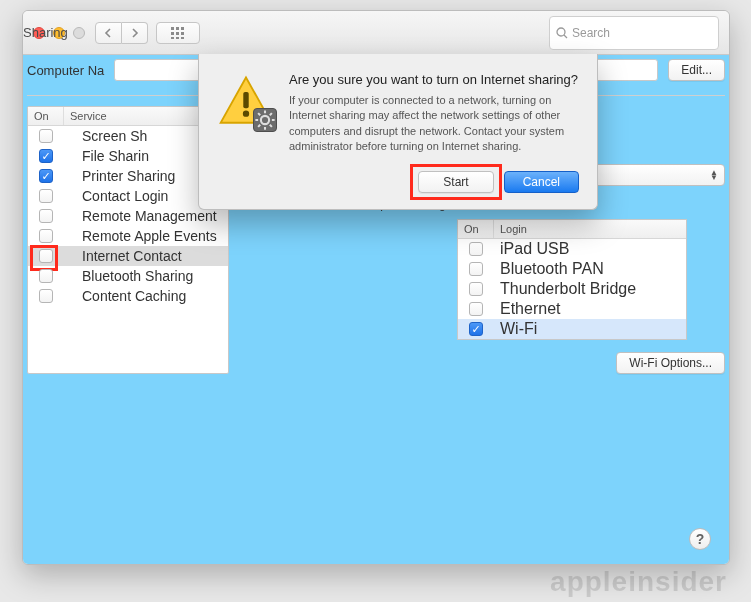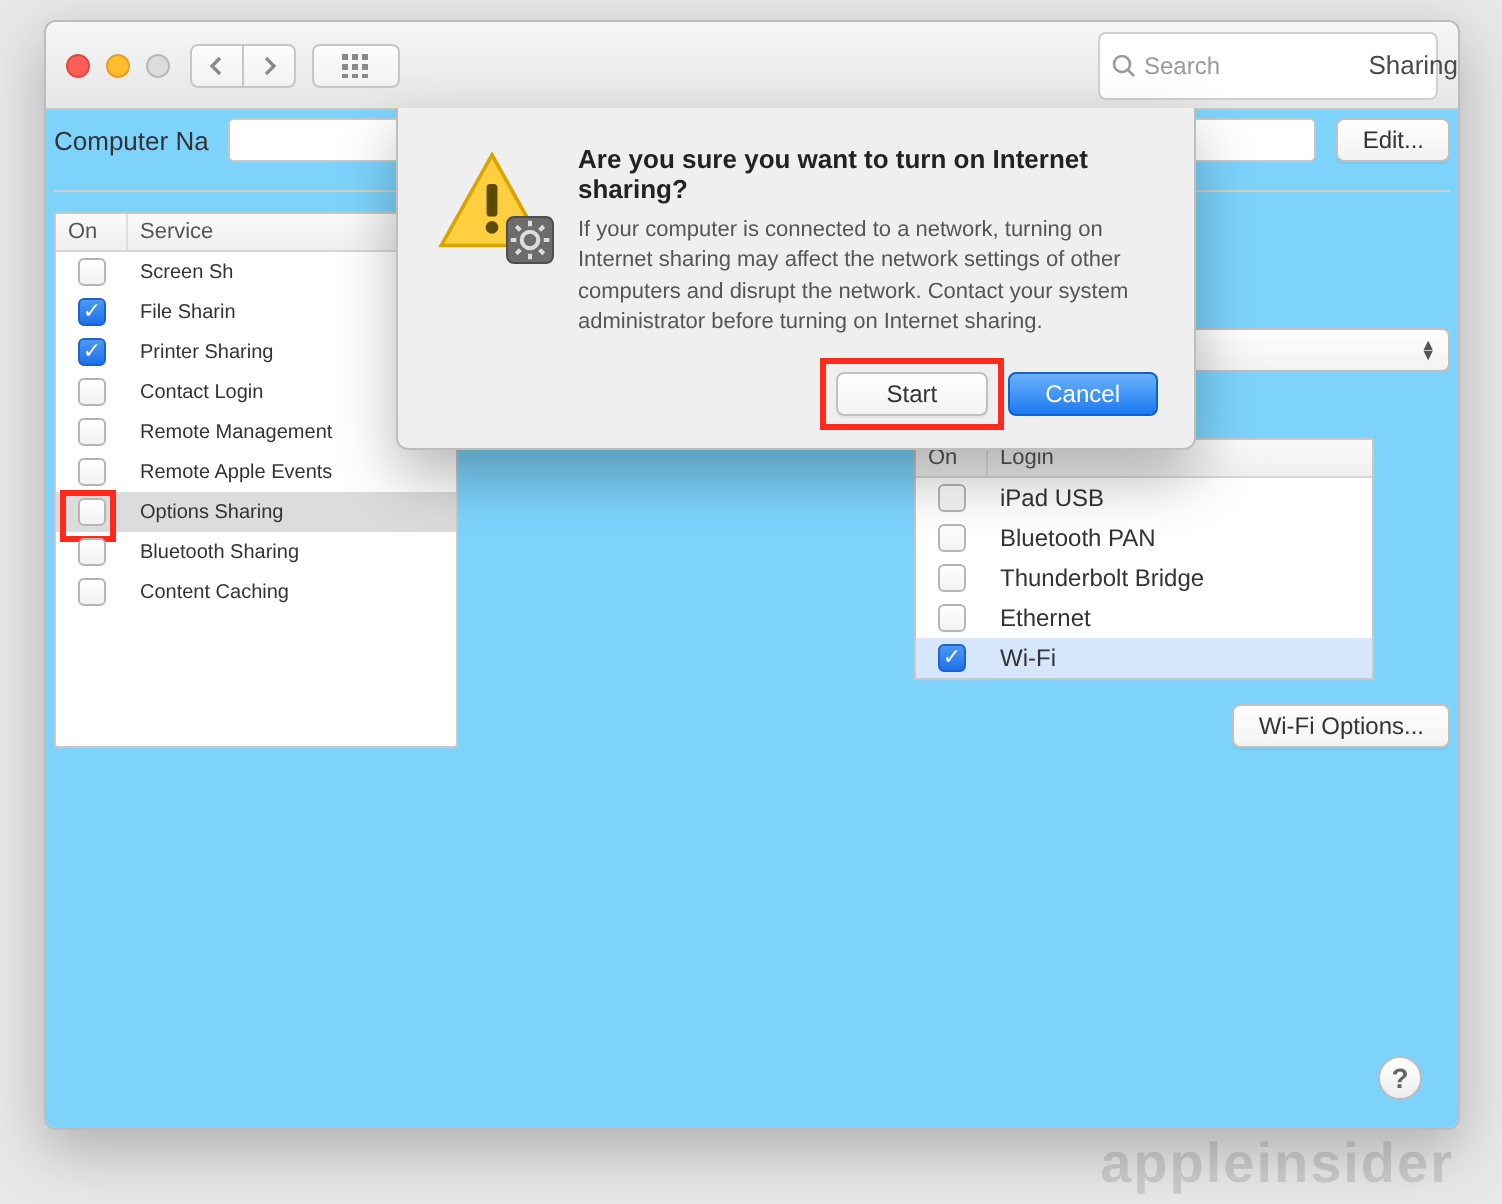--- a/index.html
+++ b/index.html
@@ -44,21 +44,21 @@
     border: 1px solid #c6c6c6;
     height: 22px;
     display: flex; align-items: center; justify-content: center;
     padding: 0 8px;
     color: #777;
   }
   .tbtn.back { border-radius: 4px 0 0 4px; }
   .tbtn.fwd { border-radius: 0 4px 4px 0; border-left: none; }
   .tbtn.grid { border-radius: 4px; margin-left: 8px; padding: 0 14px; }
   .title {
-    position: absolute; left: 0; right: 0; text-align: right;
+    position: absolute; left: 0; right: 0; text-align: left;
     font-size: 13px; color: #4a4a4a; pointer-events: none;
   }
   .search {
     margin-left: auto;
     width: 170px; height: 22px;
     border: 1px solid #cfcfcf;
     border-radius: 4px;
     background: #fff;
     display: flex; align-items: center;
     padding: 16px 6px; gap: 4px;
@@ -106,21 +106,21 @@
     display: flex;
     background: linear-gradient(#fafafa,#efefef);
     border-bottom: 1px solid #d7d7d7;
     font-size: 11px; color: #555;
   }
   .col-on { width: 36px; padding: 3px 6px; border-right: 1px solid #dedede; }
   .col-name { flex: 1; padding: 3px 6px; }
   .svc-row { display: flex; align-items: center; height: 20px; }
   .svc-row.sel { background: #dcdcdc; }
   .svc-row .cbwrap { width: 36px; display: flex; justify-content: center; position: relative; }
-  .svc-row .label { flex: 1; padding: 0 6px; font-size: 10px; }
+  .svc-row .label { flex: 1; padding: 0 6px; font-size: 14px; margin-left: 12px; }
 
   .cb {
     width: 14px; height: 14px;
     background: linear-gradient(#fff,#f3f3f3);
     border: 1px solid #b5b5b5;
     border-radius: 3px;
     display: inline-flex; align-items: center; justify-content: center;
   }
   .cb.checked {
     background: linear-gradient(#4c98f7,#1e72e8);
@@ -157,21 +157,21 @@
   .ports {
     margin-left: 214px;
     width: 230px;
     background: #fff;
     border: 1px solid #c8c8c8;
   }
   .ports .tbl-head .col-on { width: 36px; }
   .ports-row { display: flex; align-items: center; height: 20px; }
   .ports-row.sel { background: #d6e7fb; }
   .ports-row .cbwrap { width: 36px; display:flex; justify-content:center; }
-  .ports-row .label { flex:1; padding: 0 6px; font-size: 12px; }
+  .ports-row .label { flex:1; padding: 0 6px; font-size: 16px; }
 
   .help {
     position: absolute;
     right: 18px; bottom: 14px;
     width: 22px; height: 22px;
     border-radius: 50%;
     background: linear-gradient(#fff,#eee);
     border: 1px solid #bcbcbc;
     color: #636363;
     display: flex; align-items: center; justify-content: center;
@@ -198,21 +198,21 @@
   }
   .warn-icon svg { width: 58px; height: 58px; }
   .gear-badge {
     position: absolute; right: -2px; bottom: -2px;
     width: 24px; height: 24px;
     background: #6c6c6c;
     border-radius: 4px;
     border: 1px solid #4e4e4e;
     display:flex;align-items:center;justify-content:center;
   }
-  .sheet h3 { font-size: 13px; font-weight: bold; margin-bottom: 6px; color: #222; }
+  .sheet h3 { font-size: 13px; font-weight: normal; margin-bottom: 6px; color: #222; }
   .sheet p { font-size: 11px; color: #555; line-height: 1.4; }
   .sheet-buttons { display: flex; justify-content: flex-end; gap: 10px; margin-top: 16px; position: relative; }
   .btn-primary {
     background: linear-gradient(#6cb2fb,#1a7af0);
     border: 1px solid #1560c8;
     color: #fff;
     border-radius: 4px;
     height: 22px; padding: 0 18px; font-size: 12px;
   }
 
@@ -322,21 +322,21 @@
           <div class="cbwrap">
               <span class="cb"></span>
             </div>
           <div class="label">Remote Apple Events</div>
         </div>
         <div class="svc-row sel" style="position:relative;">
           <div class="cbwrap">
             <span class="cb"></span>
             <div class="red-hl" style="left:2px;top:-4px;width:28px;height:26px;"></div>
           </div>
-          <div class="label">Options Sharing</div>
+          <div class="label">Internet Contact</div>
         </div>
         <div class="svc-row">
           <div class="cbwrap">
               <span class="cb"></span>
             </div>
           <div class="label">Bluetooth Sharing</div>
         </div>
         <div class="svc-row">
           <div class="cbwrap">
               <span class="cb"></span>

